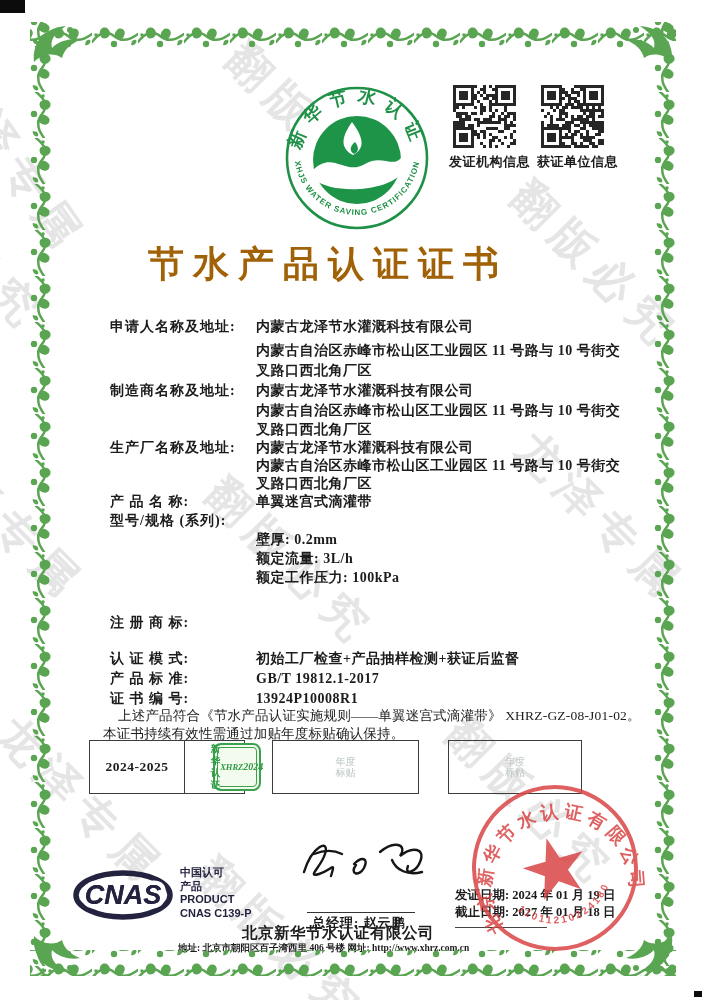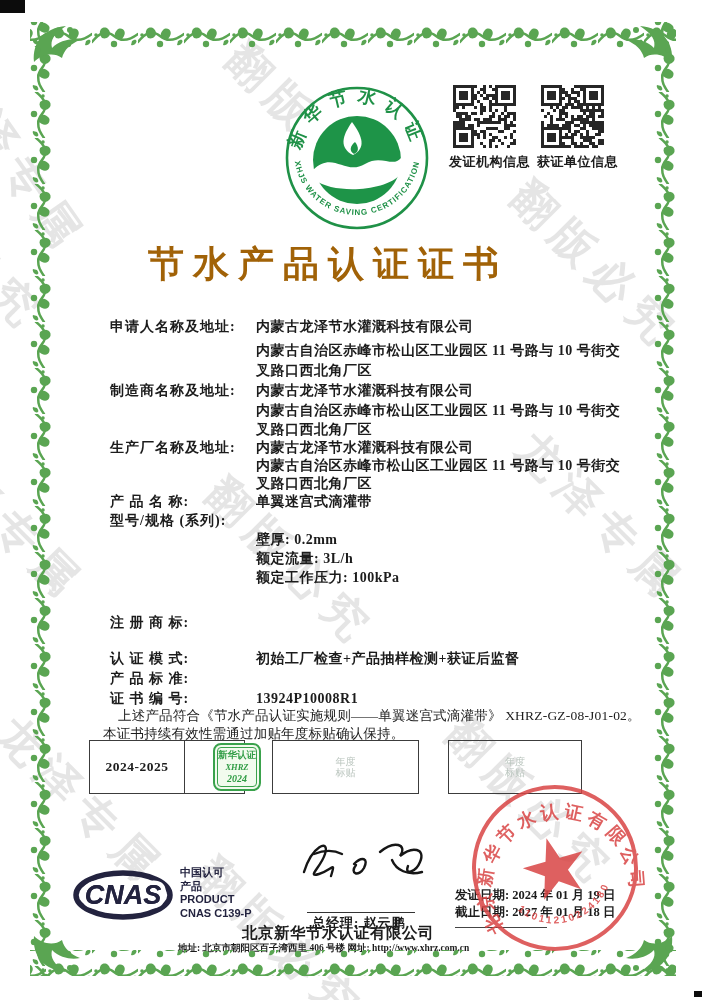--- a/index.html
+++ b/index.html
@@ -24,21 +24,21 @@
   .fvalue{flex:1;letter-spacing:.5px;white-space:nowrap;}
   .remark{position:absolute;font-size:13.5px;font-weight:normal;z-index:2;white-space:nowrap;letter-spacing:.2px;}
   
   .ybox{position:absolute;top:740px;height:52px;border:1.5px solid #3c3c3c;display:flex;
         z-index:2;background:transparent;}
   .ycell-l{display:flex;align-items:center;justify-content:center;font-size:13.5px;
            font-weight:bold;border-right:1.5px solid #3c3c3c;letter-spacing:.5px;}
   .ycell-r{display:flex;align-items:center;justify-content:center;flex:1;}
   .sticker{width:44px;height:44px;border:2px solid #3aa24c;outline:1px solid #3aa24c;
            outline-offset:-5px;border-radius:8px;background:#f2fbee;display:flex;
-           flex-direction:column;align-items:center;justify-content:center;line-height:12px;margin-left:28px;}
+           flex-direction:row;align-items:center;justify-content:center;line-height:12px;margin-left:28px;}
   .st1{font-size:9.5px;font-weight:bold;color:#2f9c44;}
   .st2{font-size:8.5px;font-style:italic;font-weight:bold;color:#2f9c44;}
   .st3{font-size:10px;font-style:italic;font-weight:bold;color:#2f9c44;}
   .ph{width:24px;font-size:10px;line-height:11px;color:#b9c4bd;text-align:center;}
   
   .cnas-text{position:absolute;left:180px;top:866px;z-index:2;font-size:11px;font-weight:bold;
              line-height:13.5px;color:#23233f;font-family:"Liberation Sans","DejaVu Sans",sans-serif;}
   .sig-line{position:absolute;left:307px;top:912px;width:108px;border-top:1.5px solid #333;z-index:2;}
   .sep-line{position:absolute;left:455px;top:927px;width:92px;border-top:1.5px solid #444;z-index:2;}
   .sig-name{position:absolute;left:312px;top:914px;font-size:13px;font-weight:bold;z-index:2;letter-spacing:1px;}
@@ -685,20 +685,21 @@
 <div class="frow" style="top:614px">
     <span class="flabel">注 册 商 标:</span>
     <span class="fvalue"></span>
   </div>
 <div class="frow" style="top:650px">
     <span class="flabel">认 证 模 式:</span>
     <span class="fvalue">初始工厂检查+产品抽样检测+获证后监督</span>
   </div>
 <div class="frow" style="top:670px">
     <span class="flabel">产 品 标 准:</span>
+    <span class="fvalue">GB/T 19812.1-2017</span>
   </div>
 <div class="frow" style="top:690px">
     <span class="flabel">证 书 编 号:</span>
     <span class="fvalue">13924P10008R1</span>
   </div>
 
 <div class="remark" style="left:118px;top:707px">上述产品符合《节水产品认证实施规则——单翼迷宫式滴灌带》 XHRZ-GZ-08-J01-02。</div>
 <div class="remark" style="left:103px;top:725px">本证书持续有效性需通过加贴年度标贴确认保持。</div>
 
 <div class="ybox" style="left:89px;width:154px">

